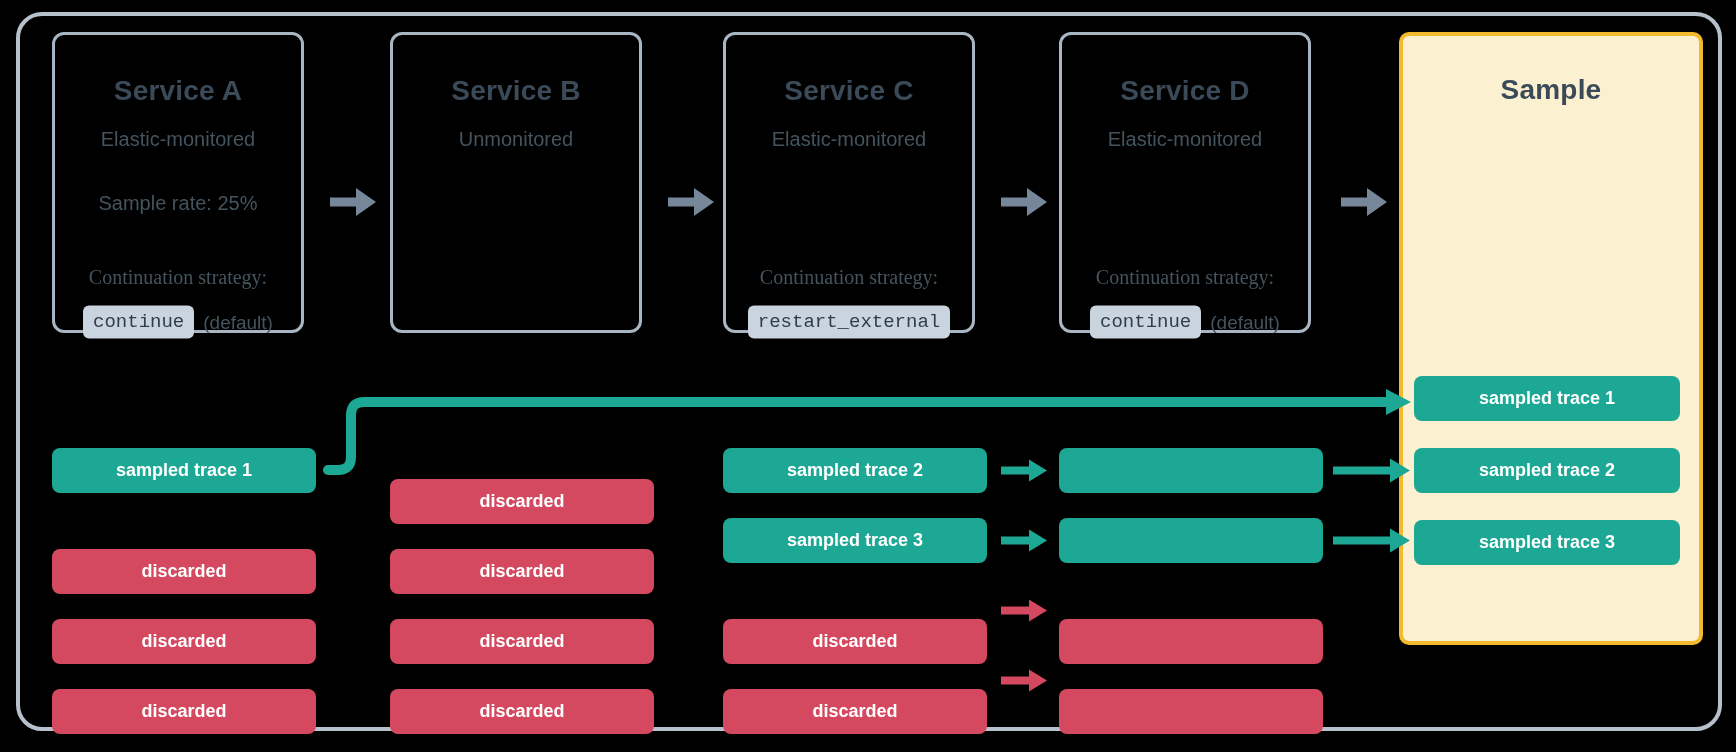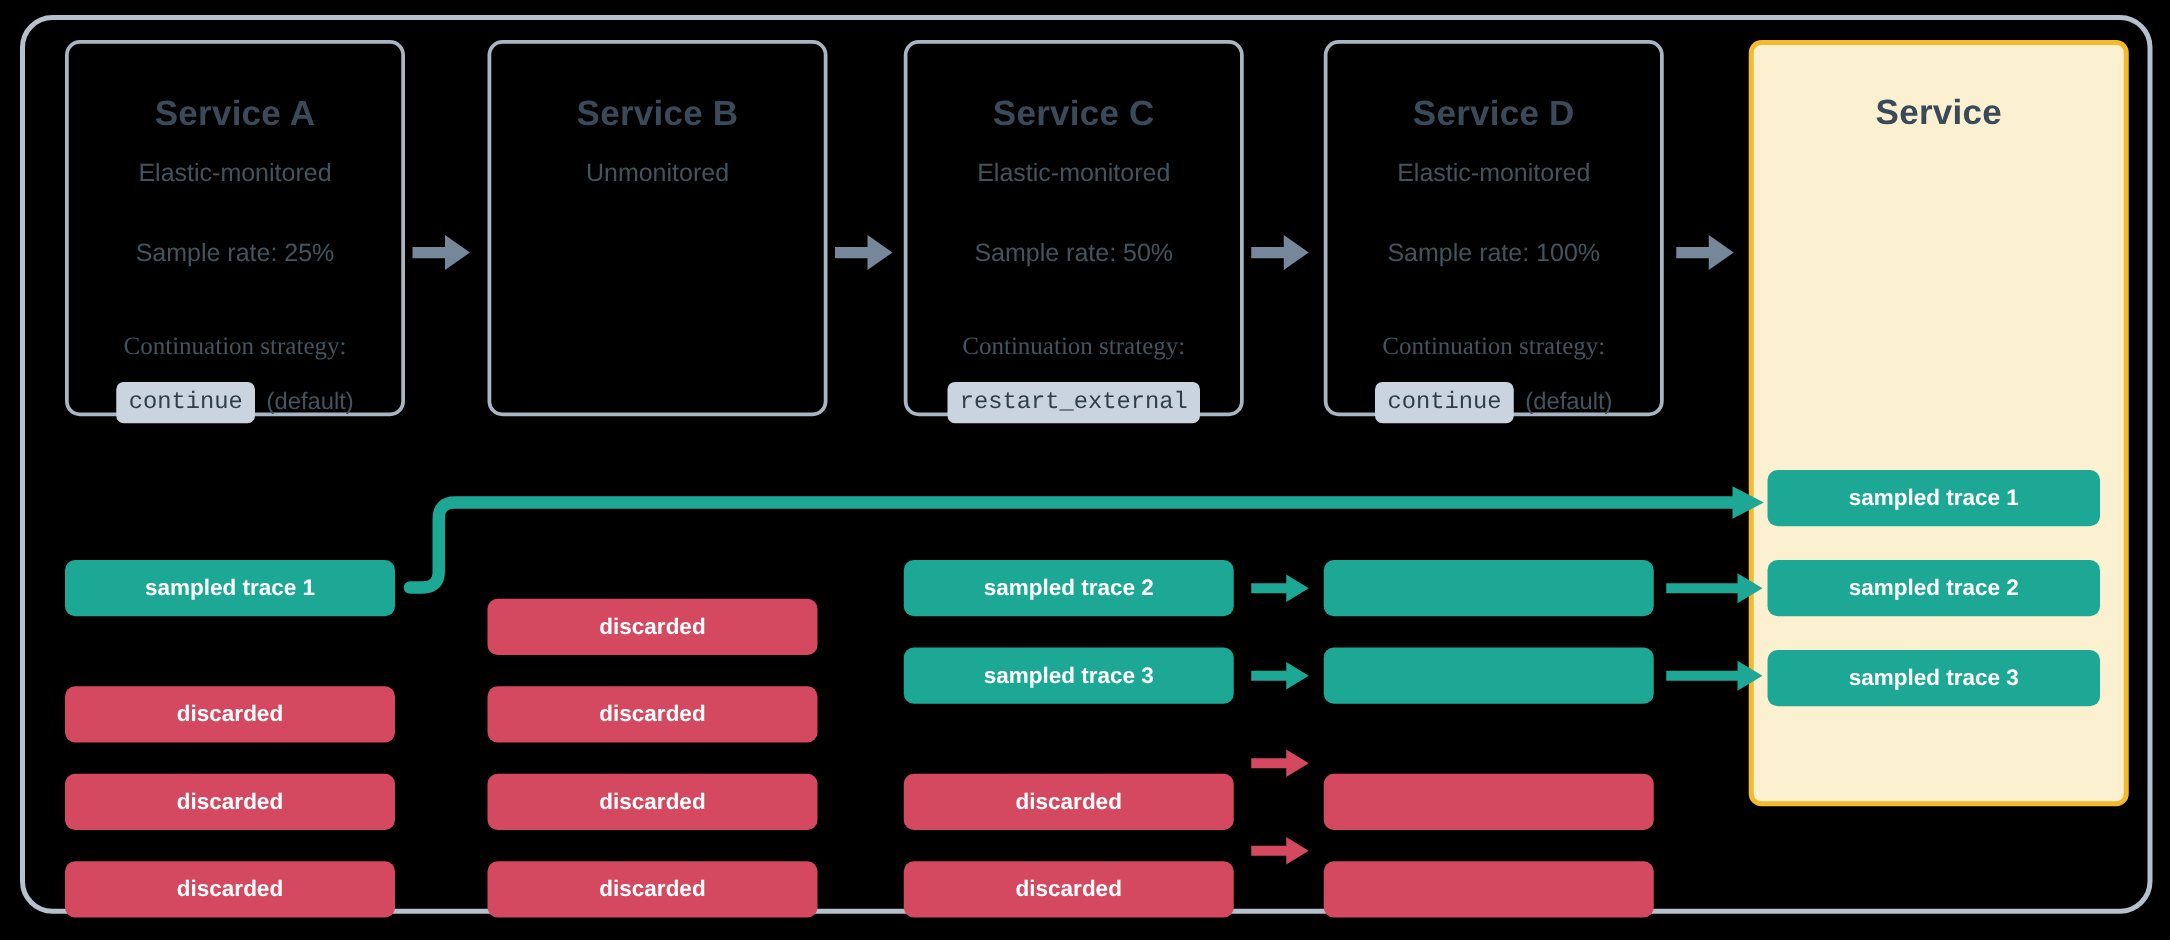--- a/index.html
+++ b/index.html
@@ -7,21 +7,21 @@
     --arrow-gray:#76879a; --box-border:#a8b6c4; --outer-border:#b6c1cb;
     --heading:#3a4a58; --body:#44545e; --badge-bg:#c9d4de; --badge-text:#2f3e4d;
     --bar-text:#ffffff; --bg:#000000;
   }
   *{margin:0;padding:0;box-sizing:border-box;}
   html,body{width:1736px;height:752px;overflow:hidden;background:var(--bg);
     font-family:"Liberation Sans",sans-serif;}
   .canvas{position:absolute;left:0;top:0;width:1736px;height:752px;}
   .outer{position:absolute;left:16px;top:12px;width:1706px;height:719px;
     border:4px solid var(--outer-border);border-radius:26px;}
-  .svc{position:absolute;top:32px;width:272px;height:301px;
+  .svc{position:absolute;top:32px;width:252px;height:301px;
     border:3px solid var(--box-border);border-radius:12px;}
   .line{position:absolute;left:0;right:0;text-align:center;transform:translateY(-50%);}
   .title{font-size:28px;font-weight:700;color:var(--heading);letter-spacing:.2px;}
   .body-line{font-size:20px;font-weight:500;color:var(--body);}
   .cont{line-height:30px;}
   .cont > span{display:block;width:190px;margin:0 auto;font-family:Liberation Serif, serif;}
   .badge-row{display:flex;justify-content:center;align-items:center;gap:9px;}
   .badge{display:inline-block;font-family:"Liberation Mono",monospace;font-size:19px;
     color:var(--badge-text);background:var(--badge-bg);border-radius:6px;
     padding:4px 10px;line-height:25px;}
@@ -68,45 +68,43 @@
       </div>
     <div class="line badge-row" style="top:287px">
       
       
     </div>
   </div>
 
   <div class="svc" style="left:723px">
     <div class="line title" style="top:56px">Service C</div>
     <div class="line body-line" style="top:104px">Elastic-monitored</div>
-    <div class="line body-line" style="top:168px">Sample rate: 50%</div>
     <div class="line body-line cont" style="top:242px">
         <span>Continuation strategy:</span>
       </div>
     <div class="line badge-row" style="top:287px">
       <span class="badge hide-if-empty">restart_external</span>
 
     </div>
   </div>
 
   <div class="svc" style="left:1059px">
     <div class="line title" style="top:56px">Service D</div>
     <div class="line body-line" style="top:104px">Elastic-monitored</div>
-    <div class="line body-line" style="top:168px">Sample rate: 100%</div>
     <div class="line body-line cont" style="top:242px">
         <span>Continuation strategy:</span>
       </div>
     <div class="line badge-row" style="top:287px">
       <span class="badge hide-if-empty">continue</span>
       <span class="suffix hide-if-empty">(default)</span>
     </div>
   </div>
 
   <div class="result-box">
-    <div class="line title" style="top:54px">Service</div>
+    <div class="line title" style="top:54px">Sample</div>
     <div class="bar sampled" style="top:340px">sampled trace 1</div>
     <div class="bar sampled" style="top:412px">sampled trace 2</div>
     <div class="bar sampled" style="top:484px">sampled trace 3</div>
   </div>
 
   <div class="bar sampled" style="left:52px;top:448px">sampled trace 1</div>
   <div class="bar discarded" style="left:52px;top:518px">discarded</div>
   <div class="bar discarded" style="left:52px;top:588px">discarded</div>
   <div class="bar discarded" style="left:52px;top:658px">discarded</div>
 

